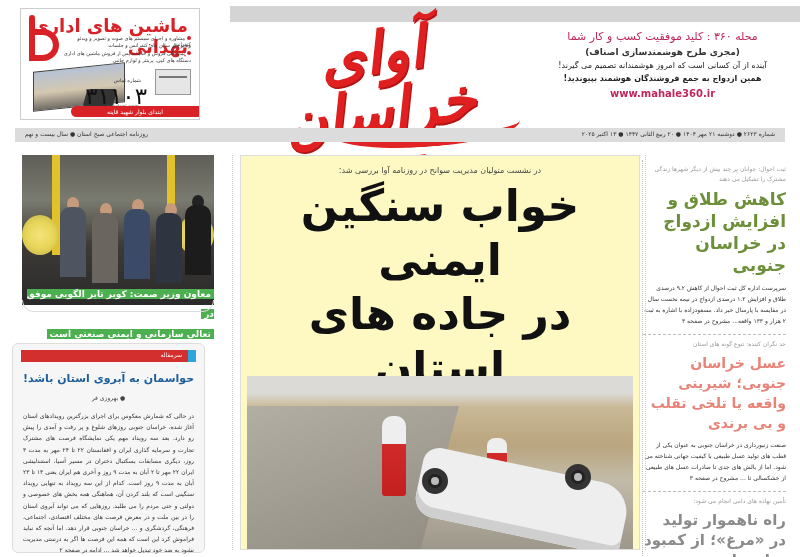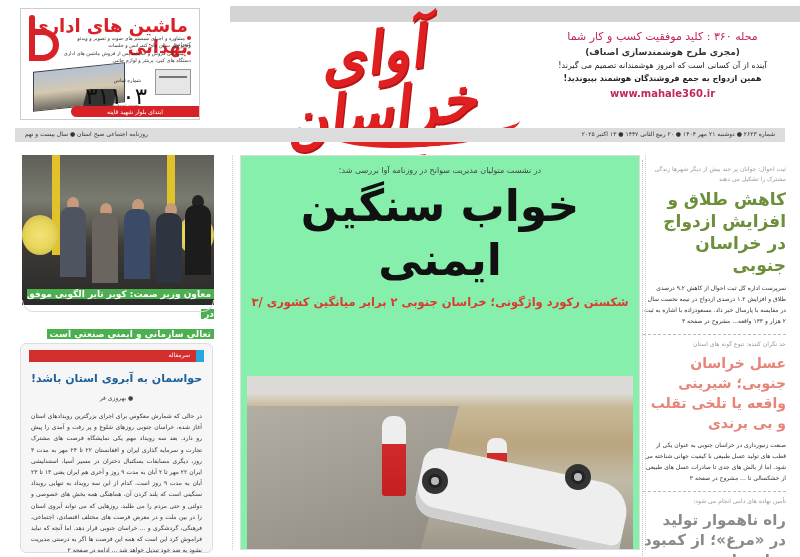--- a/index.html
+++ b/index.html
@@ -49,21 +49,21 @@
   
   .rcol { position: absolute; right: 8px; top: 160px; width: 150px; height: 400px; border-left: 1px dotted #bbb; padding-right: 6px; }
   .rcol .kicker { font-size: 6px; color: #999; line-height: 10px; margin-top: 4px; }
   .rcol .h-green { font-size: 17px; font-weight: bold; color: #6d8f3a; line-height: 22px; margin-top: 4px; }
   .rcol .h-red { font-size: 14px; font-weight: bold; color: #e05a4a; line-height: 20px; margin-top: 4px; opacity: 0.75; }
   .rcol .h-gray { font-size: 15px; font-weight: bold; color: #8a8a8a; line-height: 20px; margin-top: 4px; }
   .rcol .body { font-size: 6px; color: #333; line-height: 11px; margin-top: 6px; }
   .rcol .sep { border-top: 1px dashed #bbb; margin: 8px 0 4px; }
 
   
-  .center { position: absolute; left: 240px; top: 155px; width: 400px; height: 395px; border: 1px solid #ddd; background: #86efac; }
+  .center { position: absolute; left: 240px; top: 155px; width: 400px; height: 395px; border: 1px solid #ddd; background: #fef9c3; }
   .center .overline { text-align: center; font-size: 8px; color: #444; margin-top: 10px; }
   .center .headline { text-align: center; font-size: 44px; font-weight: bold; color: #111; line-height: 54px; margin-top: 4px; letter-spacing: -1px; }
   .center .subhead { text-align: center; font-size: 11.5px; font-weight: bold; color: #d93c2e; margin-top: 8px; }
   .center .photo { position: absolute; left: 6px; right: 6px; top: 220px; bottom: 0; overflow: hidden;
     background: linear-gradient(180deg, #dcdad6 0%, #dcdad6 10%, #c9b896 18%, #b9a57f 40%, #c2bba8 60%, #9d978b 100%); }
   .photo .road { position: absolute; left: 0; top: 30px; width: 55%; height: 170px; background: linear-gradient(160deg, #b3aea3, #8f8a80); transform: skewX(-15deg); transform-origin: top left; }
   .photo .car { position: absolute; left: 170px; top: 90px; width: 210px; height: 70px; background: #eeeeee; border-radius: 16px 30px 10px 20px; transform: rotate(12deg); box-shadow: inset 0 -10px 0 #cfcfcf; }
   .photo .wheel { position: absolute; width: 26px; height: 26px; border-radius: 50%; background: #222; border: 6px solid #333; }
   .photo .wheel::after { content: ""; position: absolute; left: 3px; top: 3px; width: 8px; height: 8px; border-radius: 50%; background: #bbb; }
   .photo .worker { position: absolute; width: 24px; height: 80px; background: linear-gradient(180deg, #eee 0%, #eee 35%, #d02a2a 35%, #c52020 100%); border-radius: 10px 10px 3px 3px; }
@@ -73,21 +73,21 @@
   .lphoto { position: absolute; left: 22px; top: 155px; width: 192px; height: 150px; overflow: hidden;
     background: linear-gradient(180deg, #5f5e58 0%, #7a7b70 30%, #3d3a37 60%, #2b2a2a 100%); }
   .lphoto .beam { position: absolute; top: 0; width: 8px; height: 100px; background: #e1c22b; }
   .lphoto .flowers { position: absolute; top: 60px; width: 36px; height: 40px; border-radius: 50%; background: radial-gradient(circle, #f3e27a 0%, #e8d65a 50%, #bcae46 100%); }
   .lphoto .person { position: absolute; top: 52px; width: 26px; height: 70px; border-radius: 10px 10px 0 0; }
   .lphoto .head { position: absolute; top: 42px; width: 12px; height: 14px; border-radius: 50%; background: #c79a7b; }
   .lcap { position: absolute; left: 22px; top: 282px; width: 192px; }
   .lcap span { display: inline; background: #4caf50; color: #fff; font-size: 9px; font-weight: bold; line-height: 15px; padding: 0 3px; }
   .lcard { position: absolute; left: 22px; top: 300px; width: 192px; height: 12px; border: 1px solid #ddd; border-top: none; border-radius: 0 0 12px 12px; }
 
-  .editorial { position: absolute; left: 20px; top: 343px; width: 193px; height: 210px; border: 1px solid #ddd; border-radius: 6px; background: #f6f6f6; }
+  .editorial { position: absolute; left: 12px; top: 343px; width: 193px; height: 210px; border: 1px solid #ddd; border-radius: 6px; background: #f6f6f6; }
   .editorial .bar { position: absolute; left: 8px; right: 8px; top: 6px; height: 12px; background: #d32f2f; border-radius: 0 6px 6px 0; }
   .editorial .bar .blue { position: absolute; right: 0; top: 0; width: 8px; height: 12px; background: #2aa7df; }
   .editorial .bar .lbl { position: absolute; right: 14px; top: 1px; font-size: 6px; color: #fff; }
   .editorial .title { position: absolute; left: 0; right: 0; top: 28px; text-align: center; font-size: 11px; font-weight: bold; color: #1d5f9b; }
   .editorial .author { position: absolute; left: 0; right: 0; top: 50px; text-align: center; font-size: 6px; color: #444; }
   .editorial .text { position: absolute; left: 10px; right: 10px; top: 66px; font-size: 6px; line-height: 11.2px; color: #333; text-align: justify; }
 
   .col-rule { position: absolute; top: 155px; height: 395px; border-left: 1px dotted #ccc; }
 </style>
 </head>
@@ -151,20 +151,21 @@
 
   </div>
 </div>
 
 <div class="col-rule" style="left:645px"></div>
 
 <div class="center">
   <div class="overline">در نشست متولیان مدیریت سوانح در روزنامه آوا بررسی شد:</div>
   <div class="headline">
     <div>خواب سنگین ایمنی</div>
+    <div>در جاده های استان</div>
   </div>
   <div class="subhead">شکستن رکورد واژگونی؛ خراسان جنوبی ۲ برابر میانگین کشوری /۳</div>
   <div class="photo" title="خودروی واژگون شده در حاشیه جاده و امدادگران هلال احمر">
     <div class="road"></div>
     <div class="worker" style="left:135px;top:40px"></div>
     <div class="worker2" style="left:240px;top:62px"></div>
     <div class="car"></div>
     <div class="wheel" style="left:175px;top:92px"></div>
     <div class="wheel" style="left:318px;top:88px"></div>
   </div>

